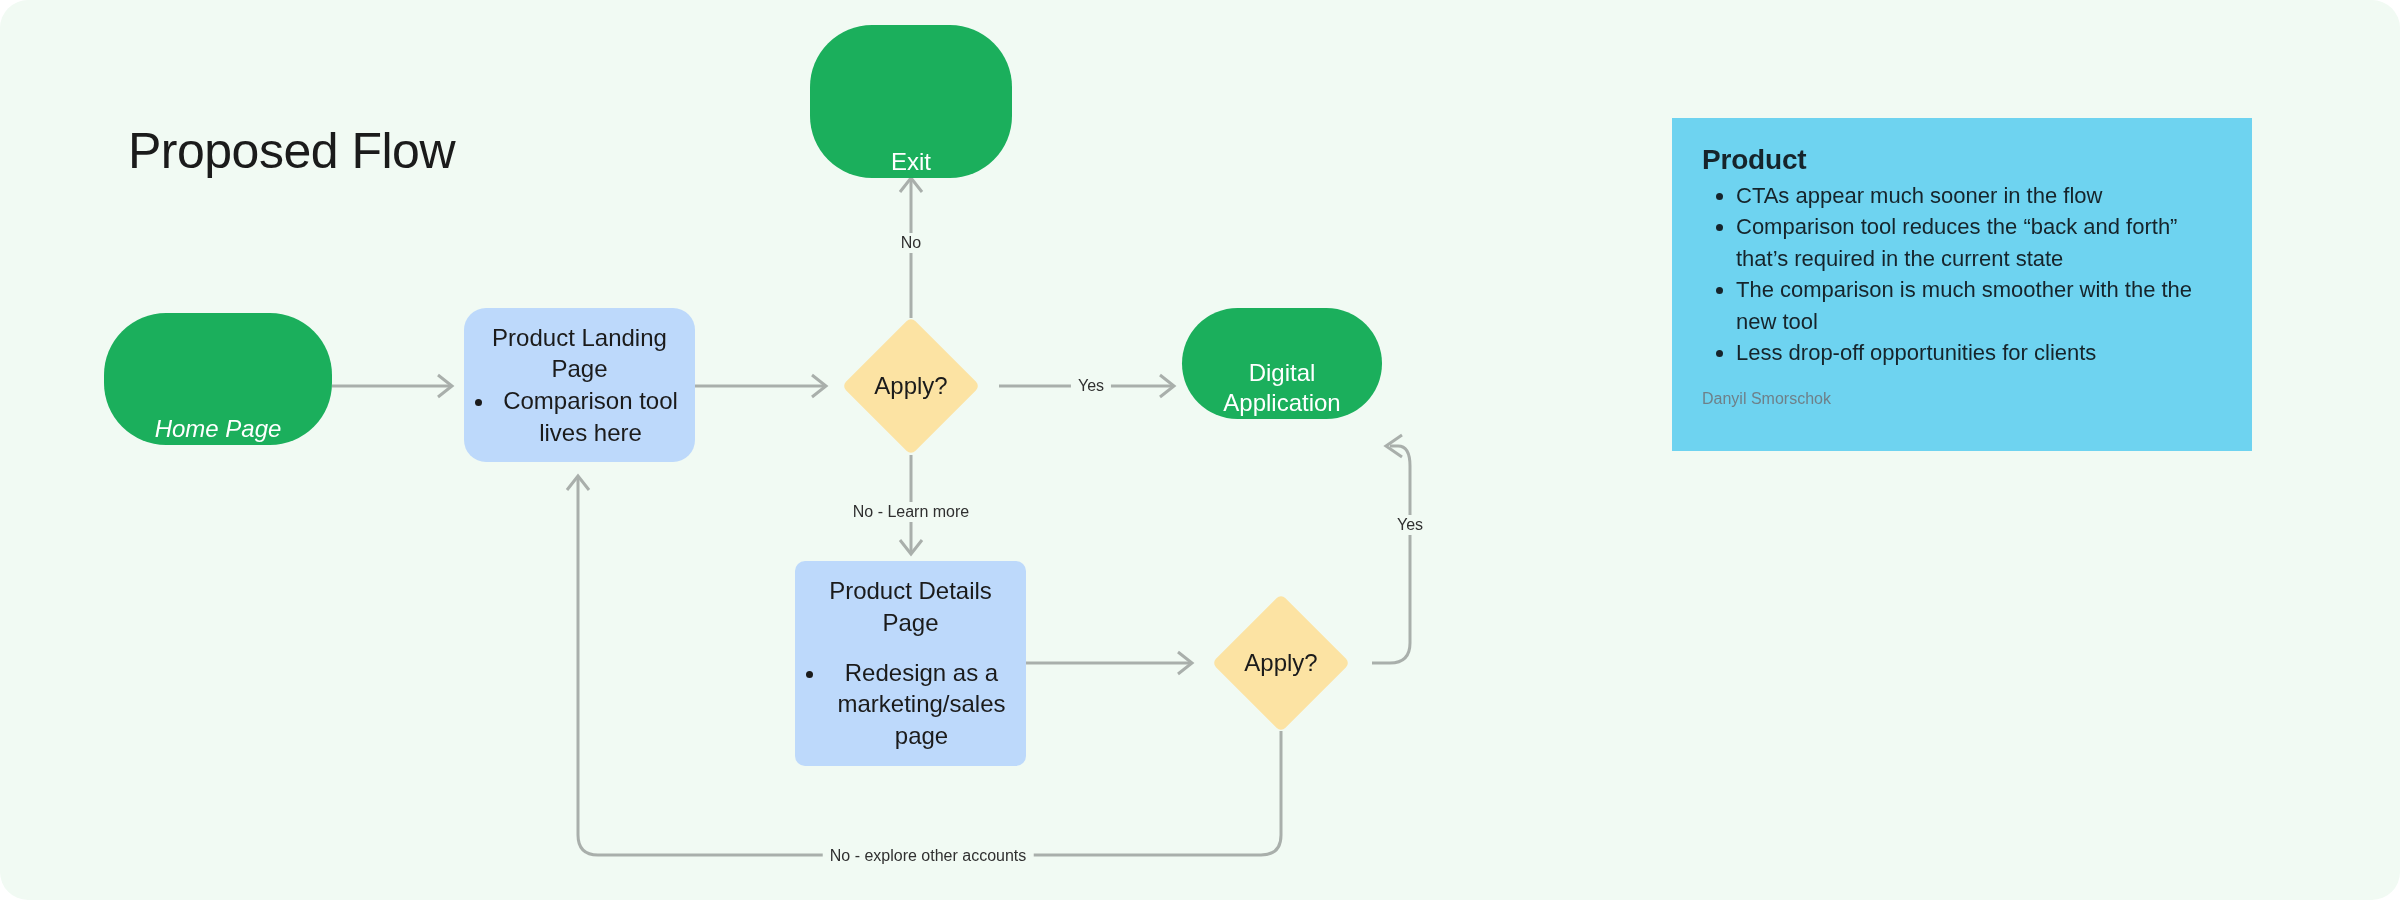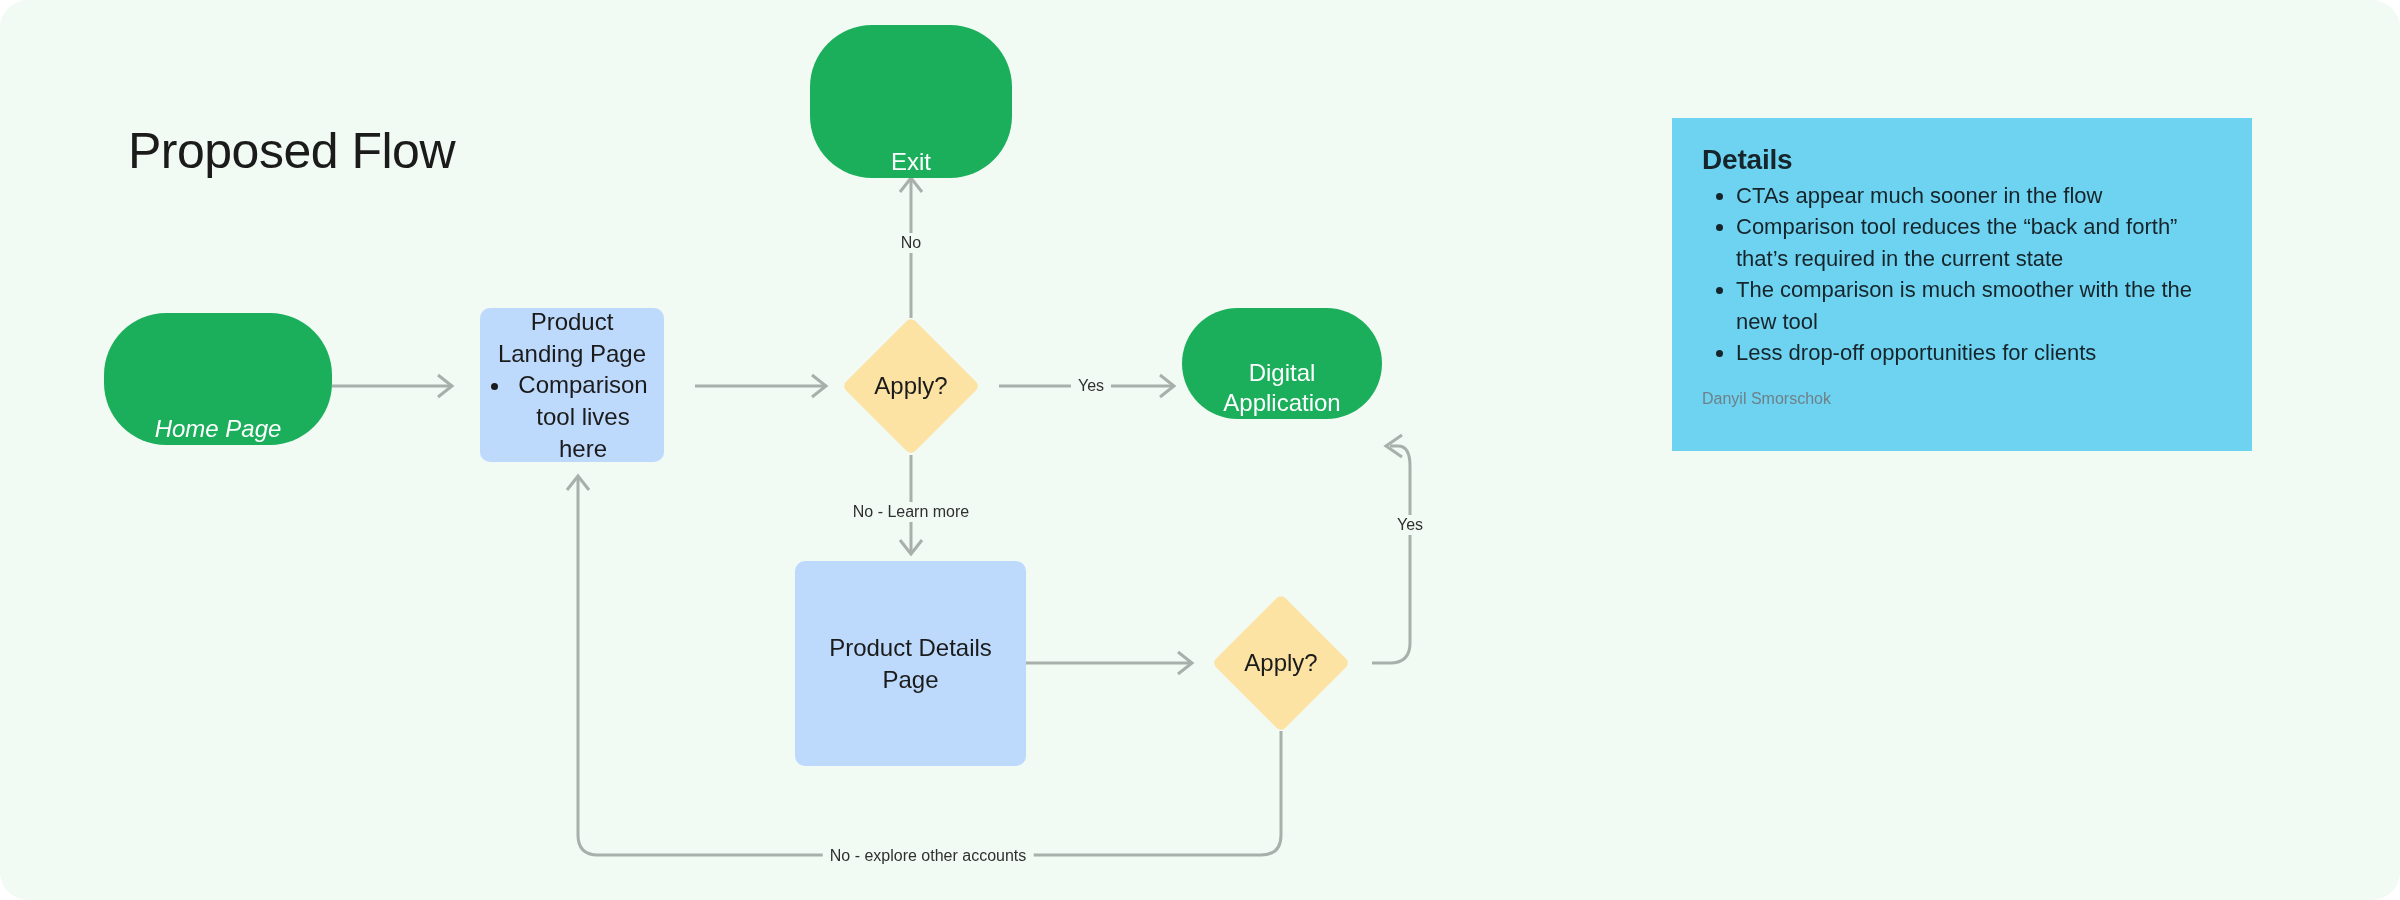--- a/index.html
+++ b/index.html
@@ -212,21 +212,21 @@
     <g>
       <path d="M1281 731 L1281 835 Q1281 855 1261 855 L598 855 Q578 855 578 835 L578 478"></path>
       <path d="M567 490 L578 476 L589 490"></path>
     </g>
   </svg>
 
   <div class="node node-green" style="left:104px; top:313px; width:228px; height:132px;font-style:italic;">
     <span>Home Page</span>
   </div>
 
-  <div class="node node-blue" style="left:480px; top:308px; width:184px; height:154px;">
+  <div class="node node-blue" style="left:464px; top:308px; width:231px; height:154px;border-radius:22px;">
     <span class="nb-title">Product Landing Page</span>
     <ul>
       <li>Comparison tool lives here</li>
     </ul>
   </div>
 
   <div class="diamond" style="left:862px; top:337px; width:98px; height:98px;">
     <div class="dshape"></div>
     <div class="dlabel">Apply?</div>
   </div>
@@ -234,35 +234,38 @@
   <div class="node node-green" style="left:810px; top:25px; width:202px; height:153px;">
     <span>Exit</span>
   </div>
 
   <div class="node node-green" style="left:1182px; top:308px; width:200px; height:111px;">
     <span style="max-width:150px; display:block;">Digital Application</span>
   </div>
 
   <div class="node node-blue" style="left:795px; top:561px; width:231px; height:205px;gap:18px;">
     <span class="nb-title">Product Details Page</span>
+    <ul>
+      <li>Redesign as a marketing/sales page</li>
+    </ul>
   </div>
 
   <div class="diamond" style="left:1232px; top:614px; width:98px; height:98px;">
     <div class="dshape"></div>
     <div class="dlabel">Apply?</div>
   </div>
 
   <div class="edge-label" style="left:911px; top:243px;">No</div>
   <div class="edge-label" style="left:1091px; top:386px;">Yes</div>
   <div class="edge-label" style="left:911px; top:512px;">No - Learn more</div>
   <div class="edge-label" style="left:1410px; top:525px;">Yes</div>
   <div class="edge-label" style="left:928px; top:856px;">No - explore other accounts</div>
 
   <div id="comments-card">
-    <h2>Details</h2>
+    <h2>Product</h2>
     <ul>
       <li>CTAs appear much sooner in the flow</li>
       <li>Comparison tool reduces the “back and forth” that’s required in the current state</li>
       <li>The comparison is much smoother with the the new tool</li>
       <li>Less drop-off opportunities for clients</li>
     </ul>
     <div id="comments-author">Danyil Smorschok</div>
   </div>
 
 </div>

